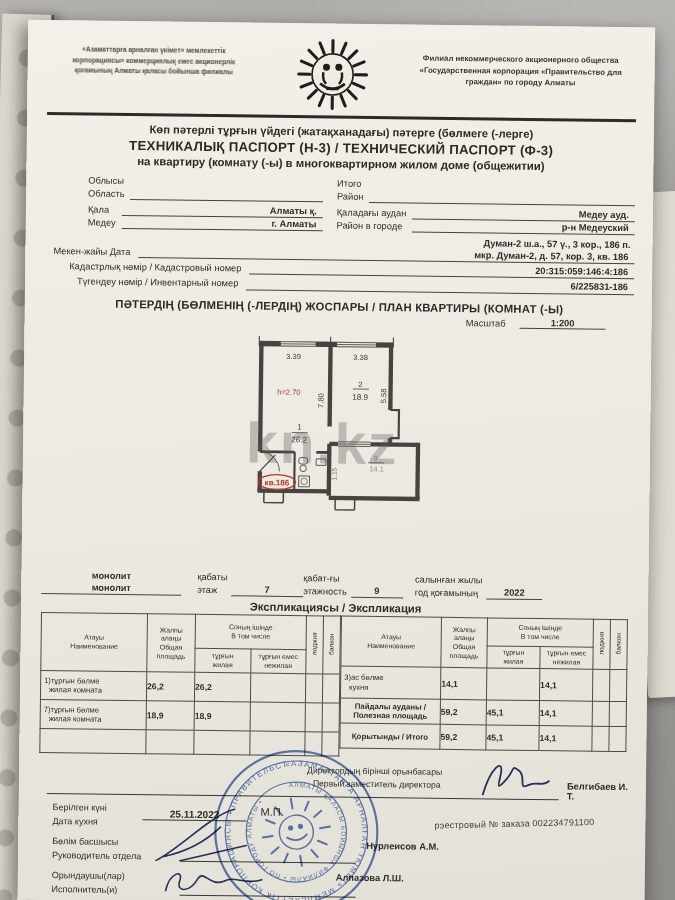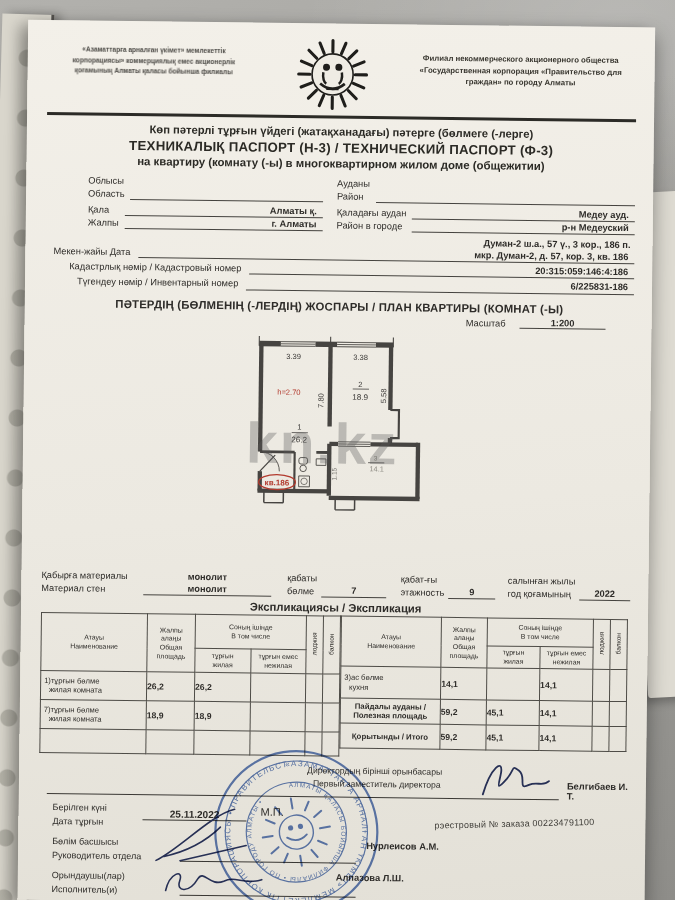--- a/index.html
+++ b/index.html
@@ -163,35 +163,35 @@
             <span>Облысы</span>
             <span class="l2">Область</span>
           </div>
           <div class="stack" style="margin-left:6px;">
             <div class="noline"></div>
             <div class="sline"></div>
           </div>
         </div>
         <div class="halfR">
           <div class="lbl">
-            <span>Ауданы</span>
+            <span>Итого</span>
             <span class="l2">Район</span>
           </div>
           <div class="stack" style="margin-left:6px;">
             <div class="noline"></div>
             <div class="sline"></div>
           </div>
         </div>
       </div>
 
       <div class="pairs" style="margin-top:3px;">
         <div class="halfL">
           <div class="lbl">
             <span>Қала</span>
-            <span class="l2">Жалпы</span>
+            <span class="l2">Медеу</span>
           </div>
           <div class="stack" style="margin-left:6px;">
             <div class="sline">Алматы қ.</div>
             <div class="sline">г. Алматы</div>
           </div>
         </div>
         <div class="halfR">
           <div class="lbl">
             <span>Қаладағы аудан</span>
             <span class="l2">Район в городе</span>
@@ -284,34 +284,30 @@
           <text x="133" y="117" font-size="6" fill="#908e86">3</text>
           <text x="134" y="127" font-size="6.8" fill="#908e86">14.1</text>
           <text x="42" y="141" font-size="7.5" font-weight="bold" fill="#b23a2e">кв.186</text>
         </g>
         <path d="M111 51 H126 M55 92 H70 M126 119 H141" stroke="#3b3937" stroke-width=".7"></path>
       </svg>
       <div class="wm">kn.kz</div>
     </div>
 
     <div class="mats">
-      <div class="m-lbl" style="width:112px;">
-        <span>Қабырға материалы</span><br>
-        <span>Материал стен</span>
-      </div>
       <div style="width:140px;">
         <div class="m-val" style="border-bottom:none;">монолит</div>
         <div class="m-val">монолит</div>
       </div>
       <div class="m-lbl" style="margin-left:16px;">
         <span>қабаты</span><br>
-        <span>бөлме</span>
+        <span>этаж</span>
       </div>
       <div class="m-val" style="width:72px; margin-left:4px;">7</div>
-      <div class="m-lbl" style="margin-left:14px;">
+      <div class="m-lbl" style="">
         <span>қабат-ғы</span><br>
         <span>этажность</span>
       </div>
       <div class="m-val" style="width:52px; margin-left:4px;">9</div>
       <div class="m-lbl" style="margin-left:12px;">
         <span>салынған жылы</span><br>
         <span>год қоғамының</span>
       </div>
       <div class="m-val" style="width:56px; margin-left:4px;">2022</div>
     </div>
@@ -433,21 +429,21 @@
         <span>Директордың бірінші орынбасары</span><br>
         <span style="padding-left:6px;">Первый заместитель директора</span>
       </div>
       <div class="abs name" style="left:528px; top:16px;">Белгибаев И. Т.</div>
       <svg class="abs" style="left:438px; top:-8px;" width="78" height="46">
         <path class="ink" stroke-width="1.8" d="M6 38 C14 10 26 2 24 16 C22 28 18 36 30 22 C38 12 34 8 42 14 C50 20 40 34 52 28 C60 24 66 30 72 24"></path>
       </svg>
 
       <div class="abs two" style="left:14px; top:42px;">
         <span>Берілген күні</span><br>
-        <span>Дата тұрғын</span>
+        <span>Дата кухня</span>
       </div>
       <div class="abs uline val-b" style="left:104px; top:48px; width:104px;">25.11.2022</div>
       <div class="abs" style="left:222px; top:44px; font-size:11px;">М.П.</div>
       <div class="abs registry" style="left:396px; top:54px;">рэестровый № заказа 002234791100</div>
 
       <div class="abs two" style="left:14px; top:76px;">
         <span>Бөлім басшысы</span><br>
         <span>Руководитель отдела</span>
       </div>
       <div class="abs uline" style="left:142px; top:100px; width:176px;"></div>

